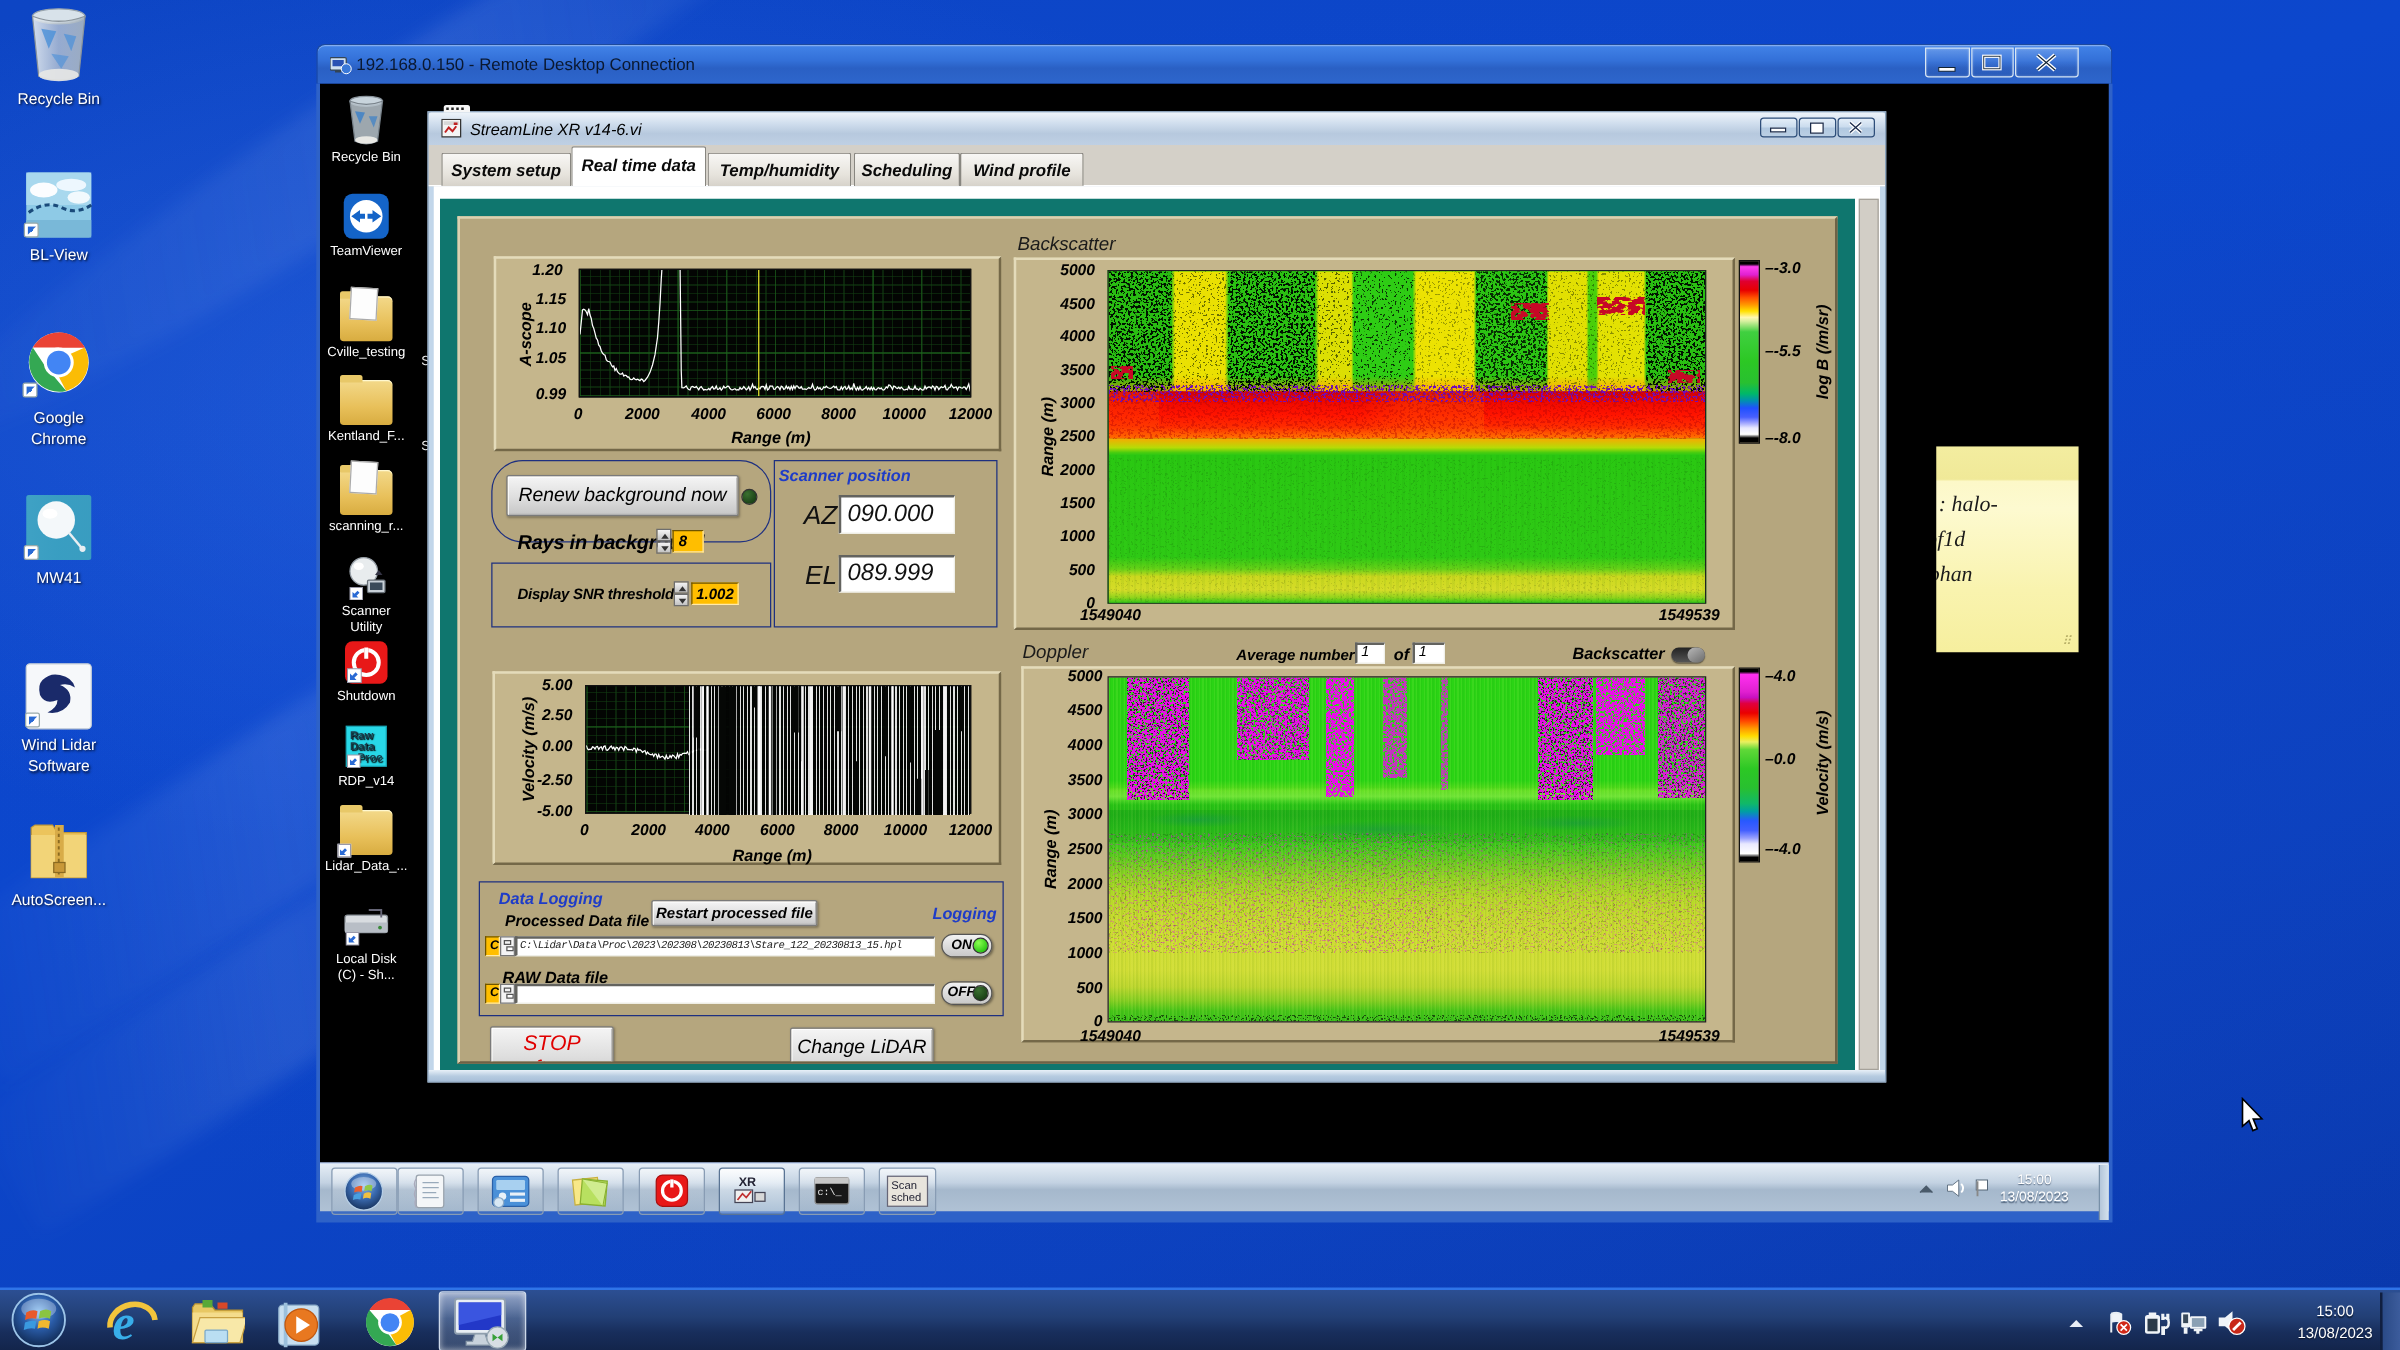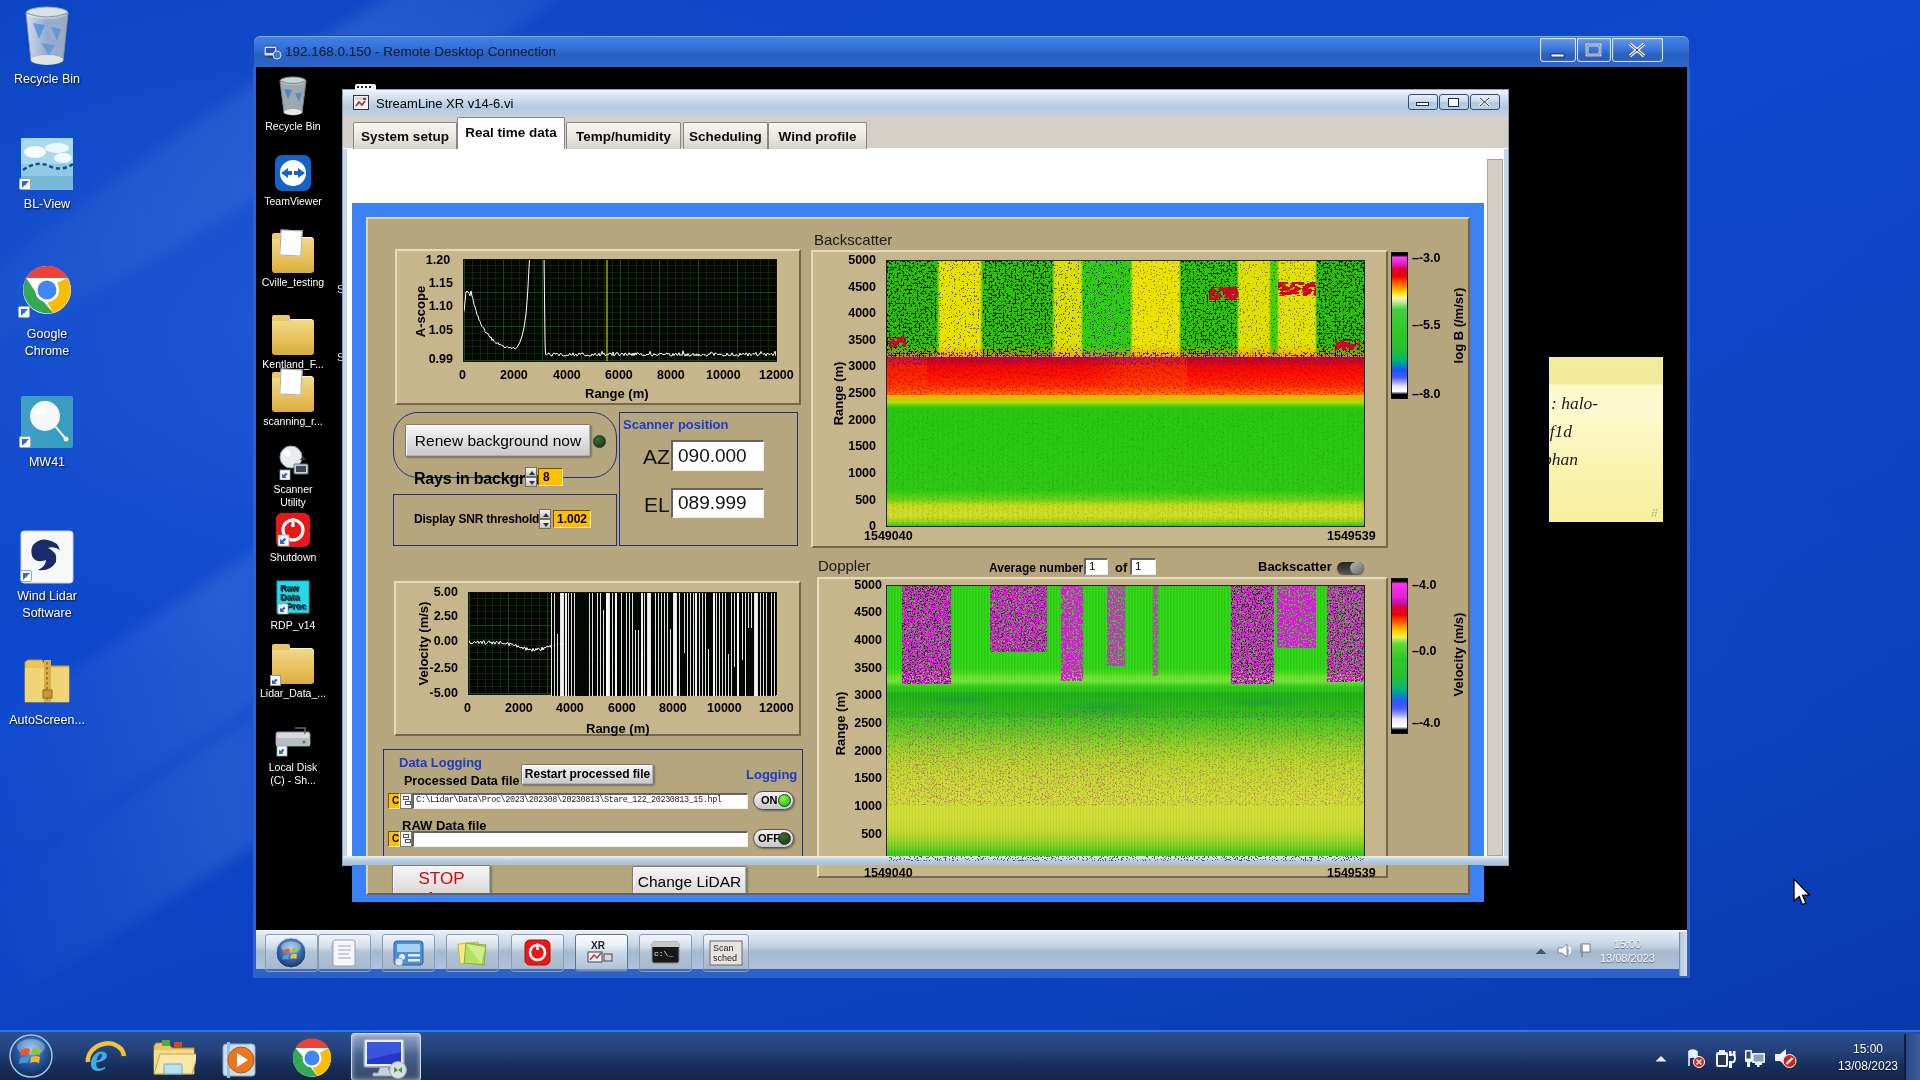--- a/index.html
+++ b/index.html
@@ -30,31 +30,31 @@
 #rtbar{position:absolute;left:3px;top:863px;width:1431px;height:39px;background:linear-gradient(#e6eef6 0%,#c3d2e2 40%,#a5b8cc 55%,#b0c2d5 100%);border-top:1px solid #f0f6fc;}
 .rtbtn{position:absolute;top:3px;height:38px;width:53px;border:1px solid #889cb4;border-radius:3px;background:linear-gradient(rgba(255,255,255,0.6),rgba(255,255,255,0.15) 48%,rgba(110,140,170,0.22));}
 #rclock{position:absolute;right:32px;top:6px;color:#fff;font-size:11px;text-align:center;line-height:14px;text-shadow:0 1px 1px rgba(70,90,115,0.95);}
 #rshowdesk{position:absolute;right:0;top:1px;width:8px;height:44px;background:linear-gradient(90deg,#b4c6da,#d4e2ee);border-left:1px solid #7890a8;}
 
 #note{position:absolute;left:1296px;top:262px;width:114px;height:165px;overflow:hidden;margin-top:28px;}
 #noteinner{position:absolute;left:-56px;top:0;width:170px;height:165px;background:linear-gradient(#f3eda0 0%,#f0e998 16%,#fcf8c8 17%,#fdfad0 30%,#f9f3ae 70%,#f6ef9e 100%);font-family:"Liberation Serif",serif;font-style:italic;color:#1a1a1a;font-size:17.5px;}
 
 #cursor{position:absolute;left:1791px;top:877px;}
 
-#sl{position:absolute;left:89px;top:22px;width:1167px;height:777px;background:#c2d6ea;border:1px solid #8aa2bc;box-shadow:2px 2px 8px rgba(0,0,0,0.55);}
+#sl{position:absolute;left:89px;top:22px;width:1167px;height:777px;background:#c2d6ea;border:1px solid #8aa2bc;box-shadow:2px 2px 8px rgba(0,0,0,0.55);font-style:italic;}
 #sltitle{position:absolute;left:0;top:0;width:100%;height:26px;background:linear-gradient(#eef4fa 0%,#cfdded 35%,#b7c9de 65%,#bfd0e4 100%);border-radius:2px 2px 0 0;}
 #sltitle .t{position:absolute;left:33px;top:6px;font-size:13px;color:#000;}
 .slbtn{position:absolute;top:4px;width:30px;height:16px;background:linear-gradient(#e4eef8,#cbdcee 45%,#b1c8e0 55%,#bbcfe4);border:1px solid #2e4e7a;border-radius:3px;}
 #sltabs{position:absolute;left:0;top:26px;width:100%;height:33px;background:#d4d0c8;border-bottom:1px solid #fff;}
 .tab{position:absolute;top:6px;height:27px;background:linear-gradient(#f8f7f5,#e6e3dc 65%,#d6d2ca);border:1px solid #888680;border-bottom:none;border-radius:2px 2px 0 0;font-weight:bold;font-size:13.5px;color:#0a0a0a;text-align:center;}
 .tab.active{top:1px;height:32px;background:#fff;z-index:3;}
 #slpage{position:absolute;left:4px;top:59px;width:1157px;height:707px;background:#fff;}
 #slbottom{position:absolute;left:0px;top:766px;width:1165px;height:9px;background:linear-gradient(#e8f0f8,#b6cbe0 55%,#a8bfd8);}
 #slsb{position:absolute;left:1144px;top:69px;width:16px;height:697px;background:#d2cec6;border:1px solid #a6a29a;}
-#navy{position:absolute;left:9px;top:69px;width:1132px;height:699px;background:#3b82f6;margin-top:44px;}
+#navy{position:absolute;left:9px;top:69px;width:1132px;height:699px;background:#0f766e;}
 #tan{position:absolute;left:14px;top:14px;width:1104px;height:678px;background:#b5a67e;border-top:2px solid #dbd2b1;border-left:2px solid #dbd2b1;border-right:2px solid #6e6246;border-bottom:2px solid #6e6246;overflow:hidden;}
 
 .gpanel{position:absolute;background:#c5b68c;border-top:2px solid #e4dbba;border-left:2px solid #e4dbba;border-right:2px solid #746848;border-bottom:2px solid #746848;}
 .plot{position:absolute;background:
   repeating-linear-gradient(90deg,rgba(30,105,30,0.5) 0 1px,transparent 1px 39px),
   repeating-linear-gradient(0deg,rgba(30,105,30,0.5) 0 1px,transparent 1px 34px),
   repeating-linear-gradient(90deg,rgba(18,62,18,0.55) 0 1px,transparent 1px 7.8px),
   repeating-linear-gradient(0deg,rgba(18,62,18,0.55) 0 1px,transparent 1px 6.8px),#030503;
   border:1px solid #111;}
 .blab{font-weight:bold;font-size:13px;color:#000;position:absolute;white-space:nowrap;}
@@ -257,21 +257,21 @@
         <ellipse cx="17" cy="37" rx="9" ry="3" fill="#e8e8e4"></ellipse>
             </svg></div>Recycle Bin</div>
       <div class="rico" style="left:-6px;top:87px;"><div class="ic" style="width:38px;height:38px;">
         <svg width="38" height="38">
               <rect x="1" y="1" width="36" height="36" rx="7" fill="#1464c8"></rect>
         <circle cx="19" cy="19" r="13" fill="#fff"></circle>
         <path d="M7,19 l7,-5 v3 h4 v4 h-4 v3 z" fill="#1464c8"></path>
               <path d="M31,19 l-7,-5 v3 h-4 v4 h4 v3 z" fill="#1464c8"></path>
             </svg></div>TeamViewer</div>
       <div class="rico" style="left:-6px;top:170px;"><div class="ic rfolder rf-paper" style="width:42px;height:36px;"></div>Cville_testing</div>
-      <div class="rico" style="left:-6px;top:252px;"><div class="ic rfolder" style="width:42px;height:36px;"></div>Kentland_F...</div>
+      <div class="rico" style="left:-6px;top:237px;"><div class="ic rfolder" style="width:42px;height:36px;"></div>Kentland_F...</div>
       <div class="rico" style="left:-6px;top:309px;"><div class="ic rfolder rf-paper" style="width:42px;height:36px;"></div>scanning_r...</div>
       <div class="rico" style="left:-6px;top:377px;"><div class="ic" style="width:38px;height:36px;">
         <svg width="38" height="36">
               <circle cx="17" cy="13" r="11" fill="#e8ecee" stroke="#98a0a8" stroke-width="1"></circle>
               <ellipse cx="13" cy="9" rx="4" ry="3" fill="#fff"></ellipse>
         <rect x="20" y="20" width="14" height="10" rx="1" fill="#c8d0d8" stroke="#687078" stroke-width="1"></rect>
               <rect x="22" y="22" width="10" height="6" fill="#3a4a5a"></rect>
         <path d="M26,16 l6,0 -3,-4 z" fill="#334"></path>
         <rect x="6" y="26" width="10" height="10" fill="#fff" stroke="#99a" stroke-width="0.8"></rect>
               <path d="M8,34 V29.5 L9.6,31 L12,28.6 L13.6,30.2 L11.2,32.6 L12.8,34 Z" fill="#2a6ad4"></path>

